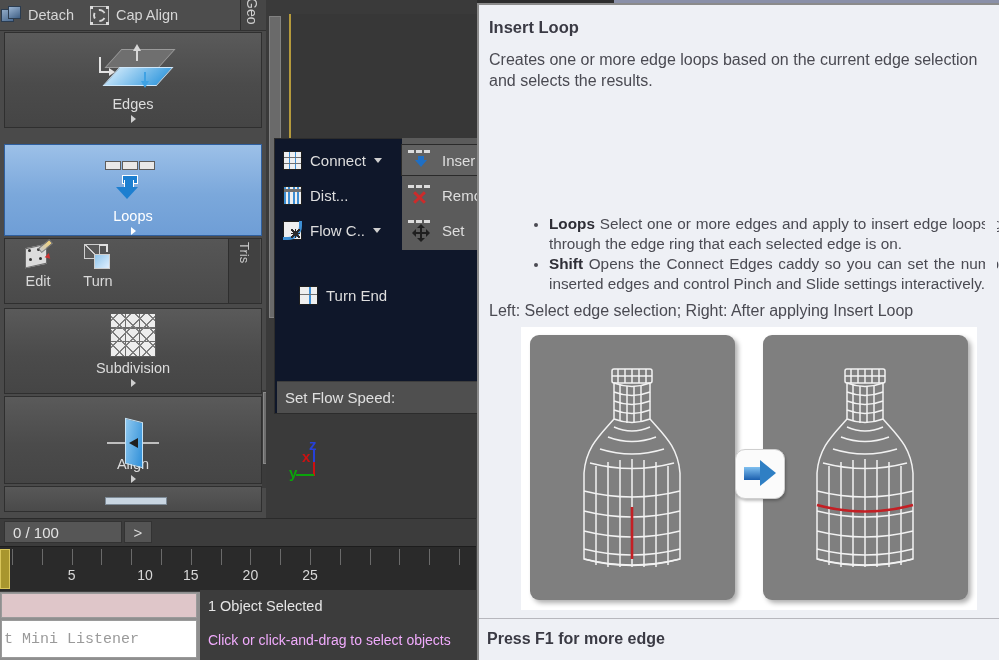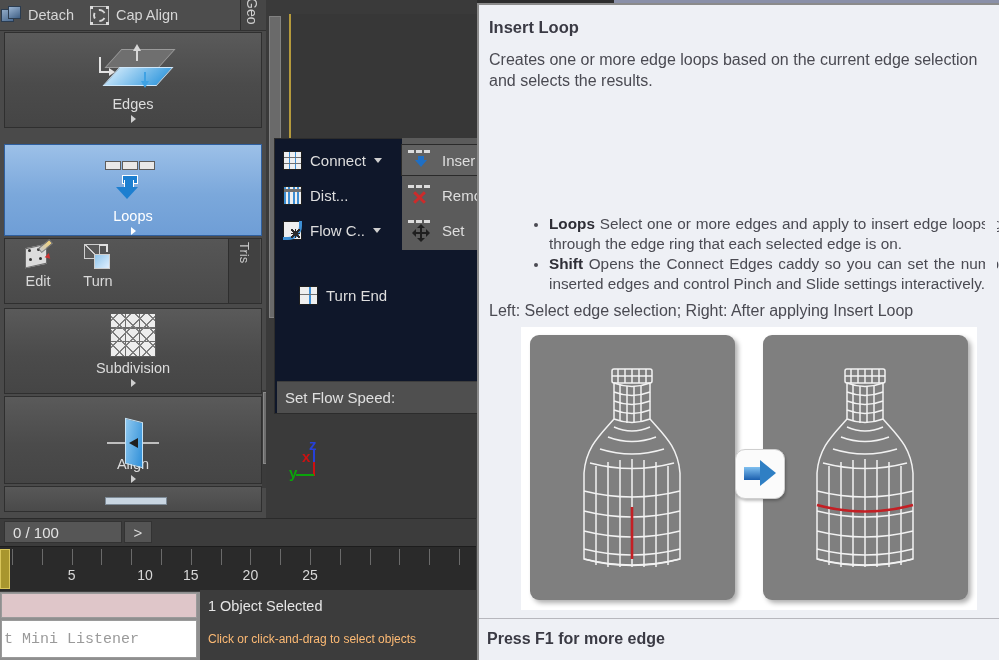--- a/index.html
+++ b/index.html
@@ -226,21 +226,21 @@
   #ruler .tick{position:absolute;top:2px;width:1px;background:#6a6a6a;}
   #ruler .num{position:absolute;top:20px;color:#d8d8d8;font-size:14px;transform:translateX(-50%);}
 
   #listener{left:0;top:592px;width:200px;height:68px;background:#8f8f8f;}
   #lis-pink{left:1px;top:593px;width:196px;height:25px;background:#dfc6c9;border:1px solid #9a9a9a;box-sizing:border-box;}
   #lis-white{left:1px;top:620px;width:196px;height:38px;background:#ffffff;border:1px solid #9a9a9a;box-sizing:border-box;
      color:#9a9a9a;font-family:"Liberation Mono", monospace;font-size:15px;display:flex;align-items:center;padding-left:2px;}
 
   #status{left:200px;top:590px;width:276px;height:70px;background:#3c3c3c;}
   #status .l1{position:absolute;left:8px;top:8px;color:#e6e6e6;font-size:14.5px;}
-  #status .l2{position:absolute;left:8px;top:42px;color:#fdba74;font-size:12px;white-space:nowrap;}
+  #status .l2{position:absolute;left:8px;top:42px;color:#f0abfc;font-size:14px;white-space:nowrap;}
 
   
   #tip{left:477px;top:3px;width:522px;height:657px;background:#eef0f5;
      border-left:2px solid #8b8b8b;border-top:2px solid #8b8b8b;box-sizing:border-box;}
   #tip-darkstrip{left:477px;top:0px;width:137px;height:4px;background:#2d2d2d;}
   #tip-topborder{left:614px;top:0px;width:385px;height:3px;background:#8a90a8;}
 
   #tip h1{margin:0;position:absolute;left:10px;top:13px;font-size:16.5px;color:#3a3a44;font-weight:bold;}
   #tip .p{position:absolute;left:10px;color:#4a4a52;font-size:16px;line-height:21px;width:500px;}
   #tip-p1{top:44px;}

